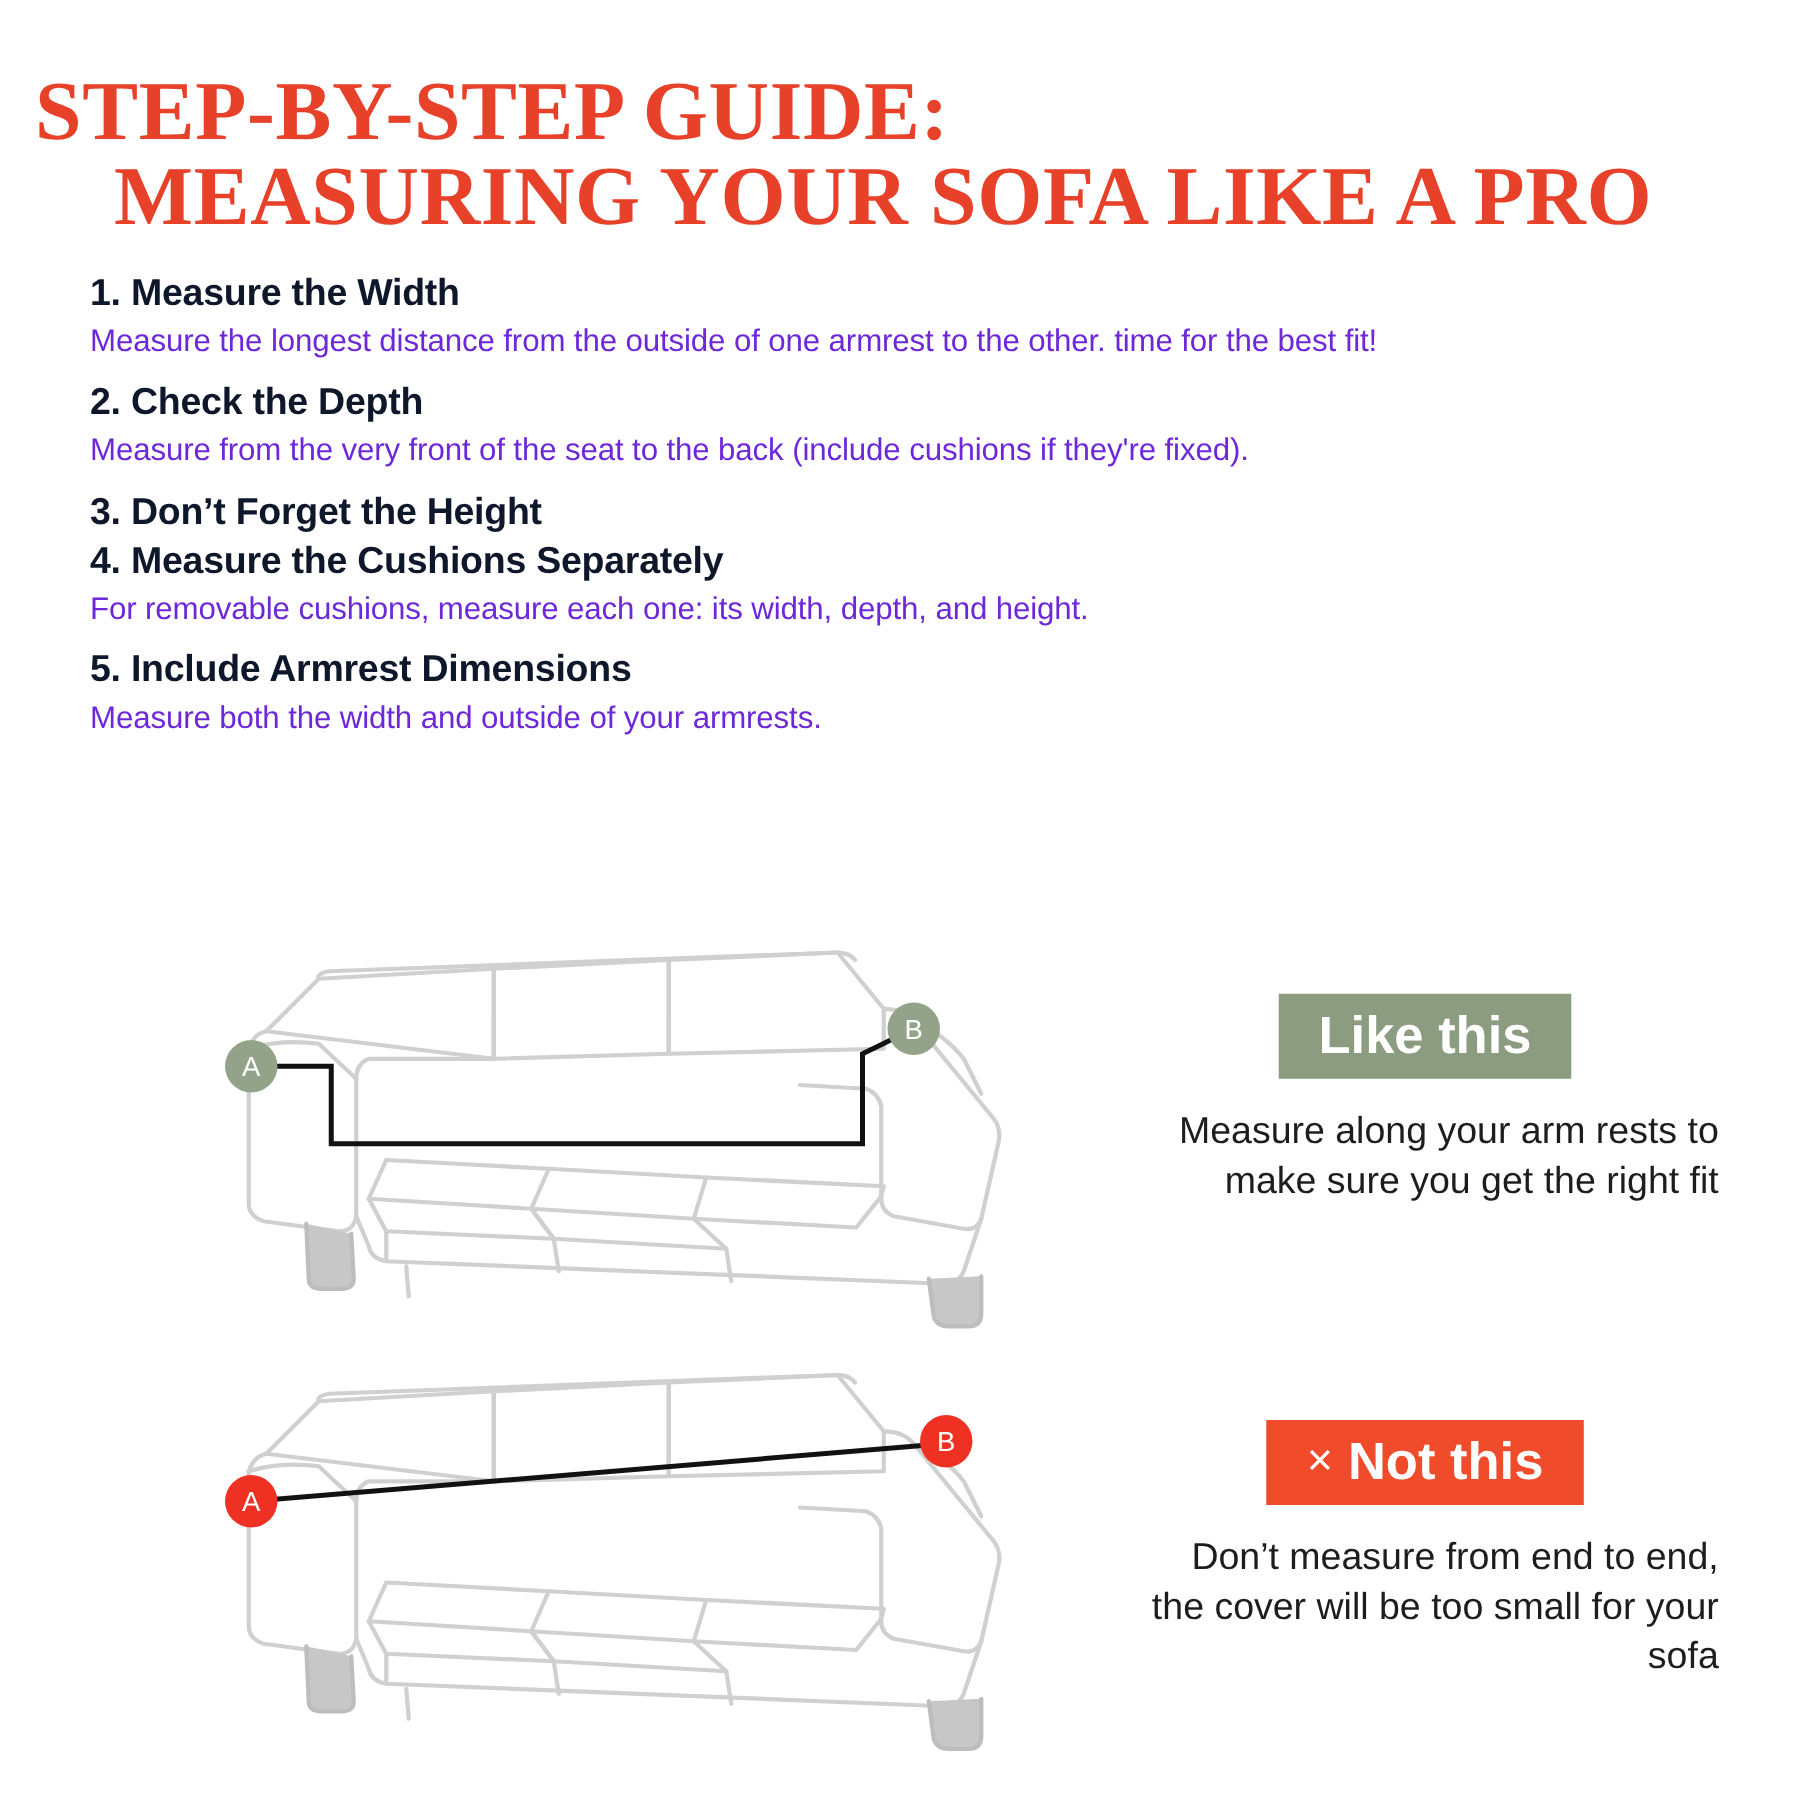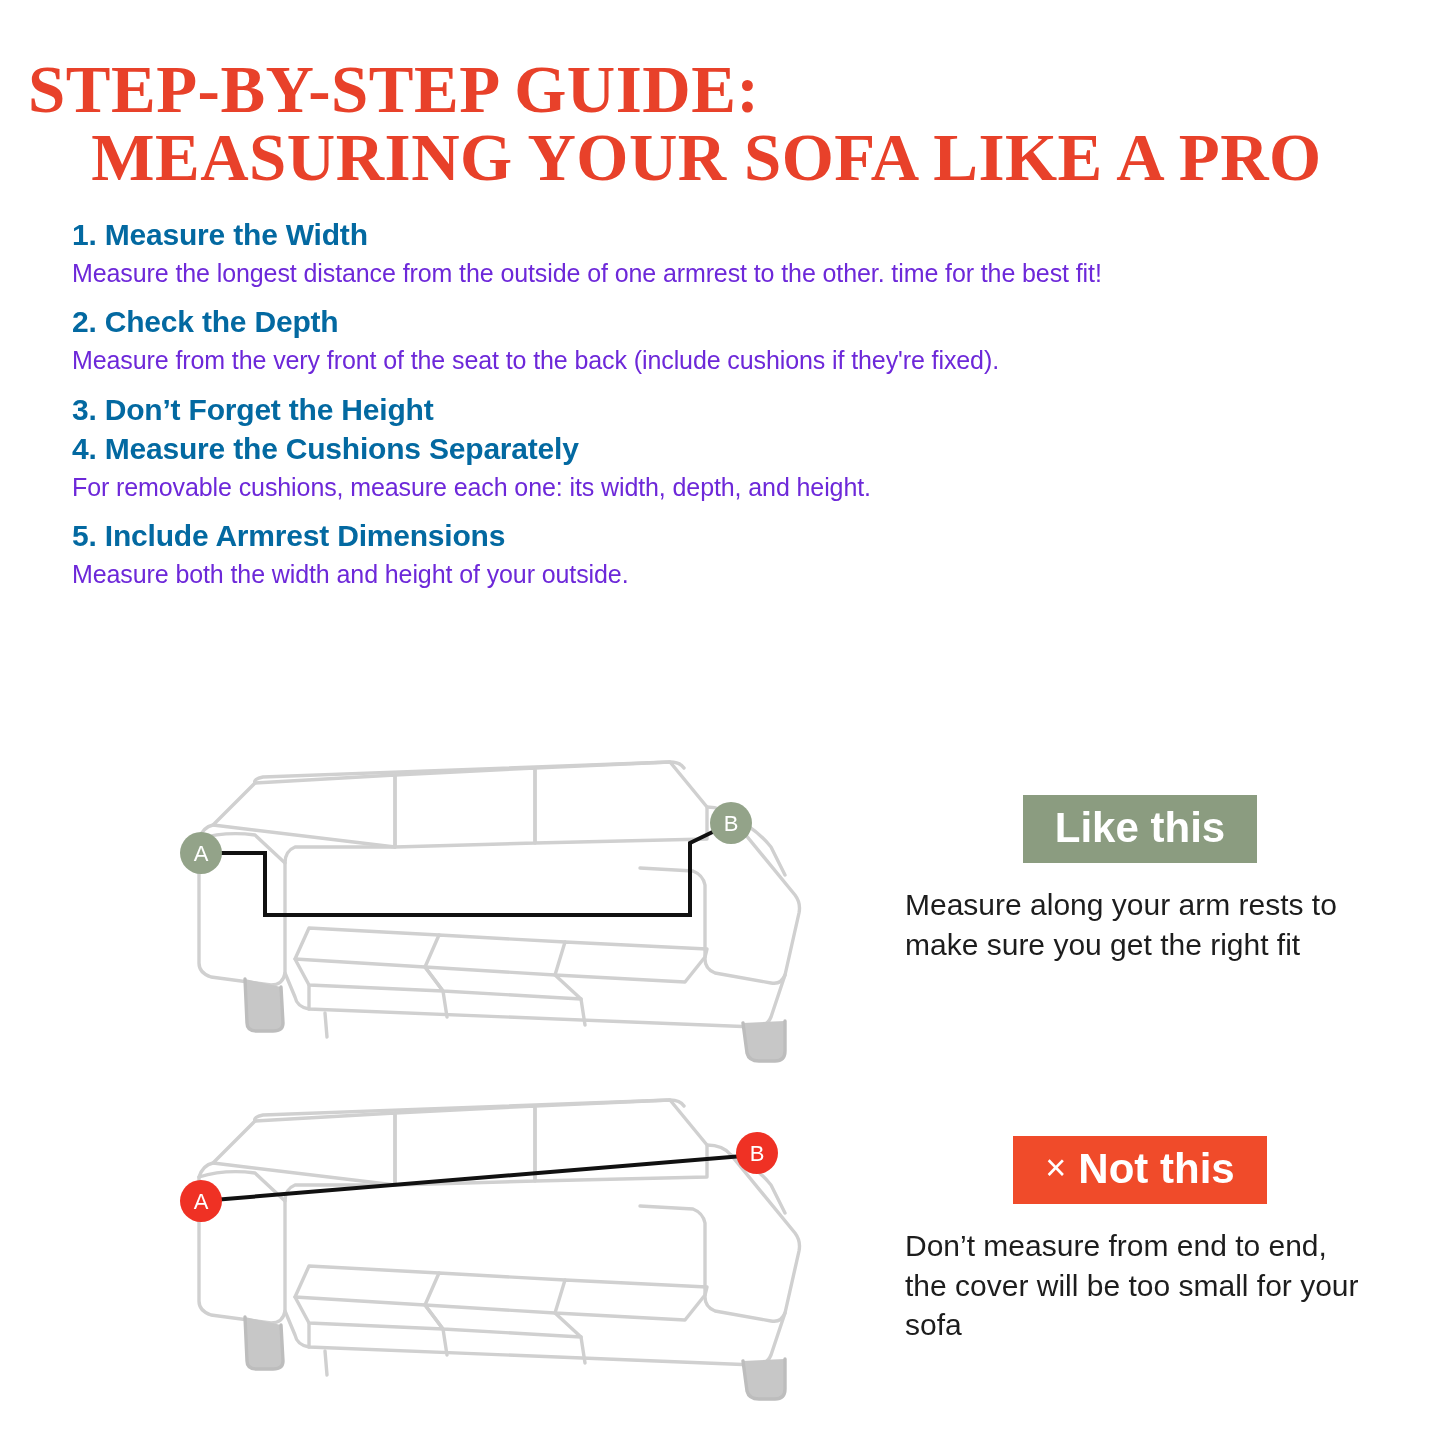--- a/index.html
+++ b/index.html
@@ -44,21 +44,21 @@
   }
 
   
   .steps {
     padding: 26px 40px 0 72px;
   }
   .step {
     margin-bottom: 2px;
   }
   .step-head {
-    color: #0369a1;
+    color: #0f172a;
     font-size: 30px;
     font-weight: bold;
     margin: 0 0 5px 0;
     letter-spacing: -0.2px;
   }
   .step-body {
     color: #6d28d9;
     font-size: 25px;
     line-height: 1.3;
     margin: 0 0 16px 0;
@@ -106,21 +106,21 @@
   .banner.bad  { background: #f04b2a; }
   .banner .x-mark {
     font-size: 36px;
     font-weight: normal;
     margin-right: 12px;
     position: relative;
     top: -3px;
   }
   .side-caption {
     margin-top: 22px;
-    text-align: left;
+    text-align: right;
     font-size: 30px;
     line-height: 1.32;
     color: #1d1d1d;
   }
 </style>
 </head>
 <body>
 
 <div class="page">
 
@@ -140,21 +140,21 @@
     </div>
     <div class="step">
       <div class="step-head">3.  Don’t Forget the Height</div>
     </div>
     <div class="step">
       <div class="step-head">4. Measure the Cushions Separately</div>
       <div class="step-body">For removable cushions, measure each one: its width, depth, and height.</div>
     </div>
     <div class="step">
       <div class="step-head">5. Include Armrest Dimensions</div>
-      <div class="step-body">Measure both the width and height of your outside.</div>
+      <div class="step-body">Measure both the width and outside of your armrests.</div>
     </div>
   </div>
 
   <div class="lower">
 
     <div class="illus top">
       <svg viewBox="0 0 800 330" width="800" height="330">
         <g fill="none" stroke="#d0d0d0" stroke-width="3.4" stroke-linejoin="round" stroke-linecap="round">
 
           <path d="M118 90 L160 48 L300 40 L300 112 Z"></path>

